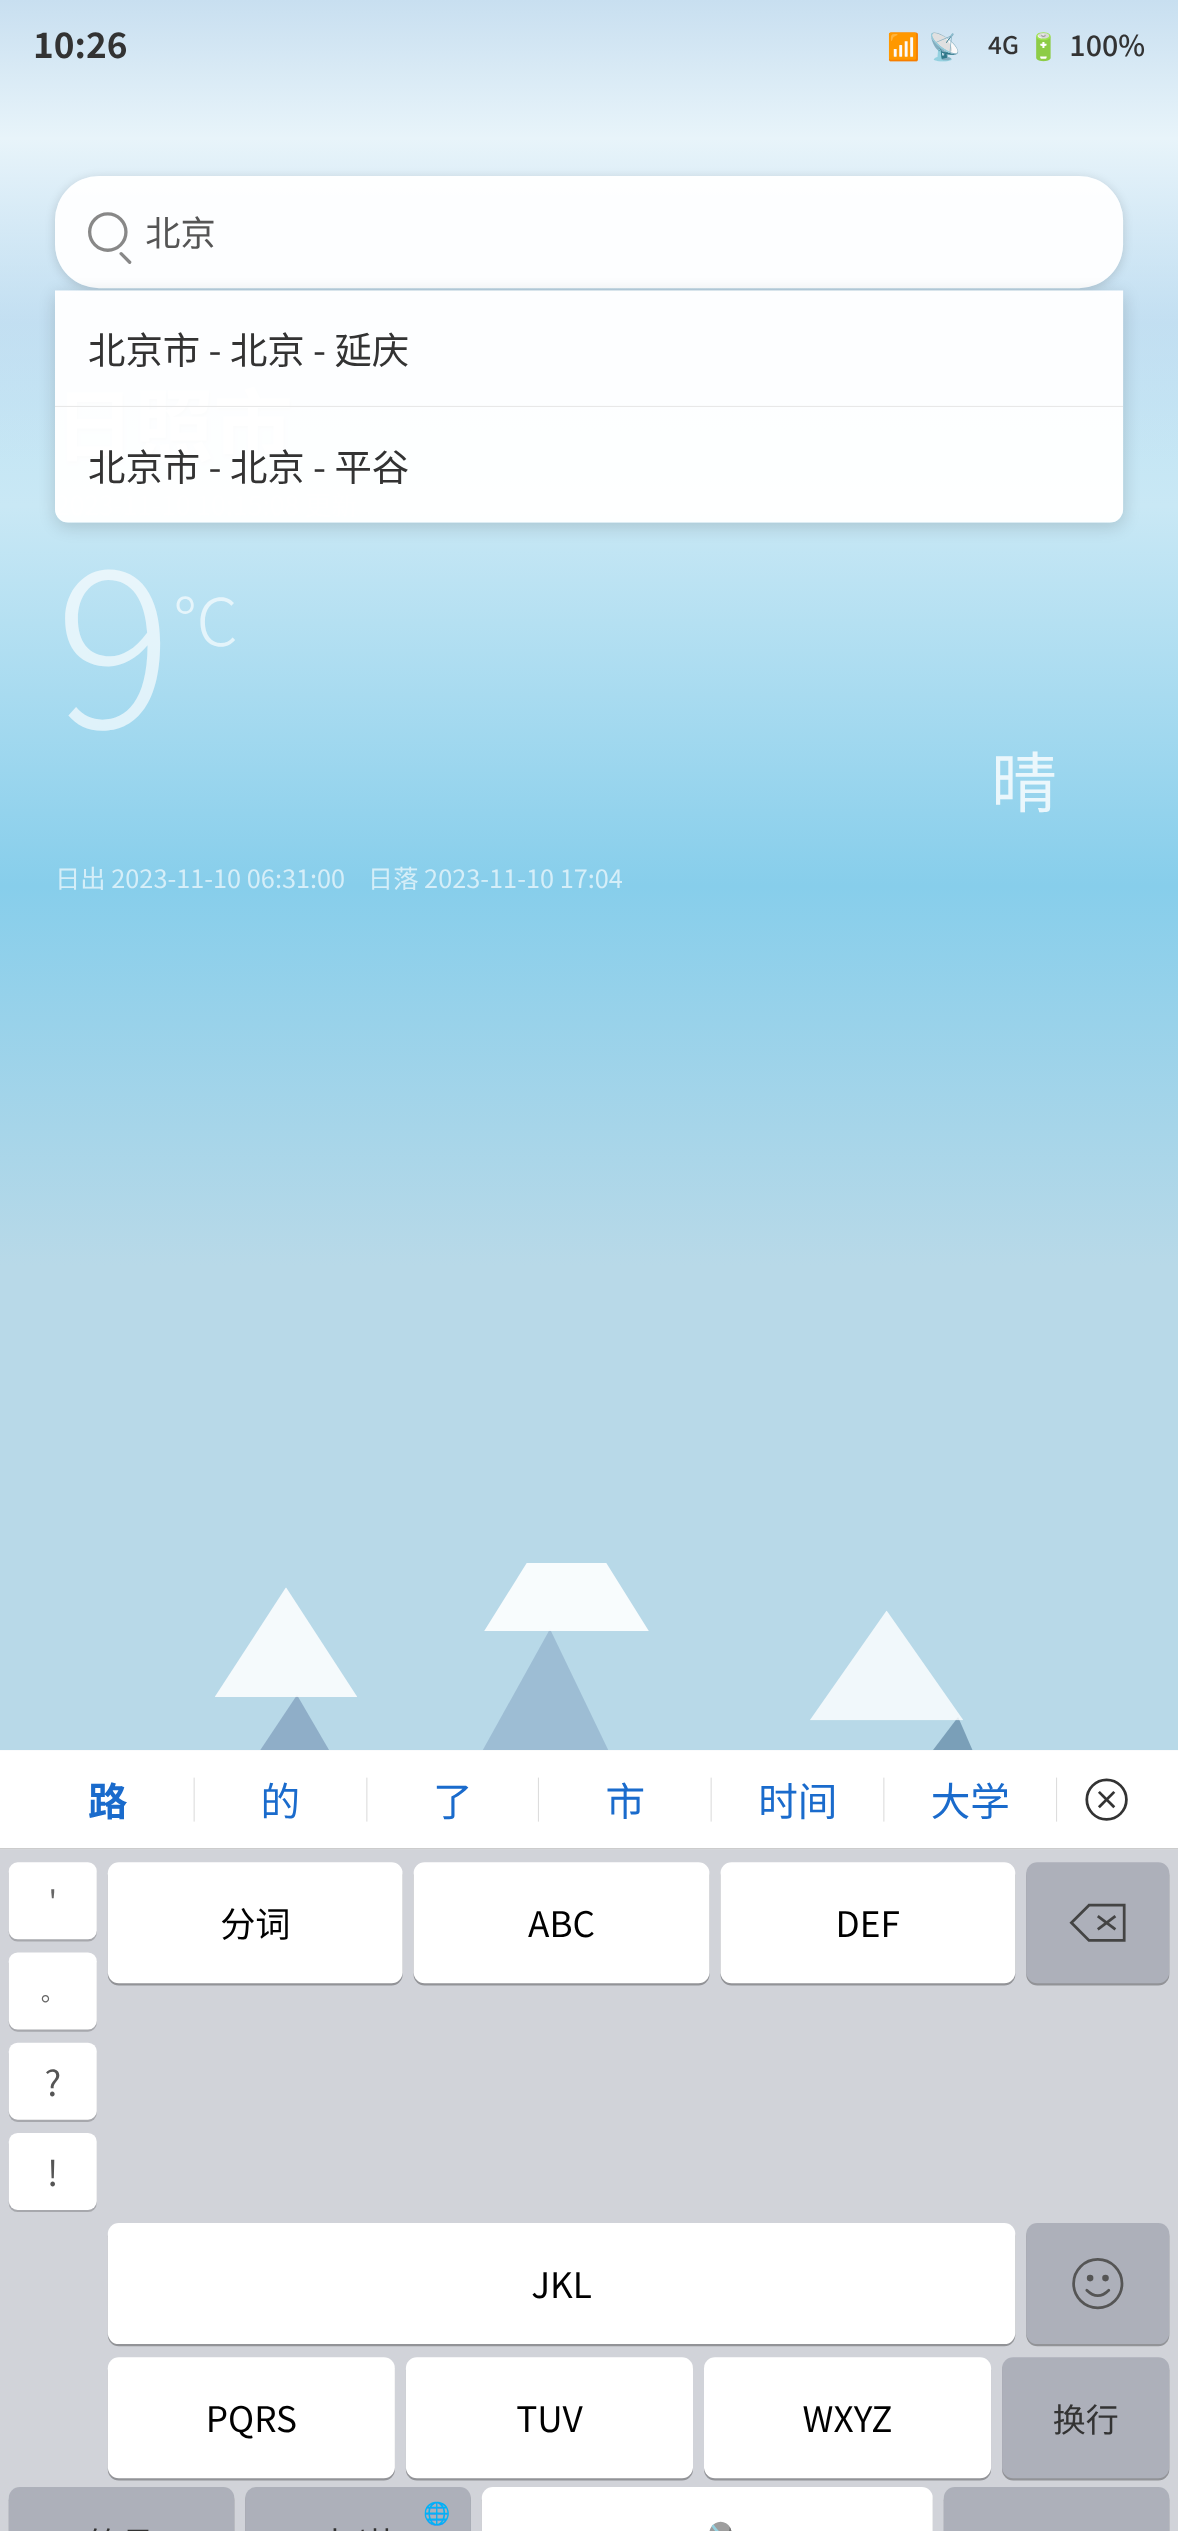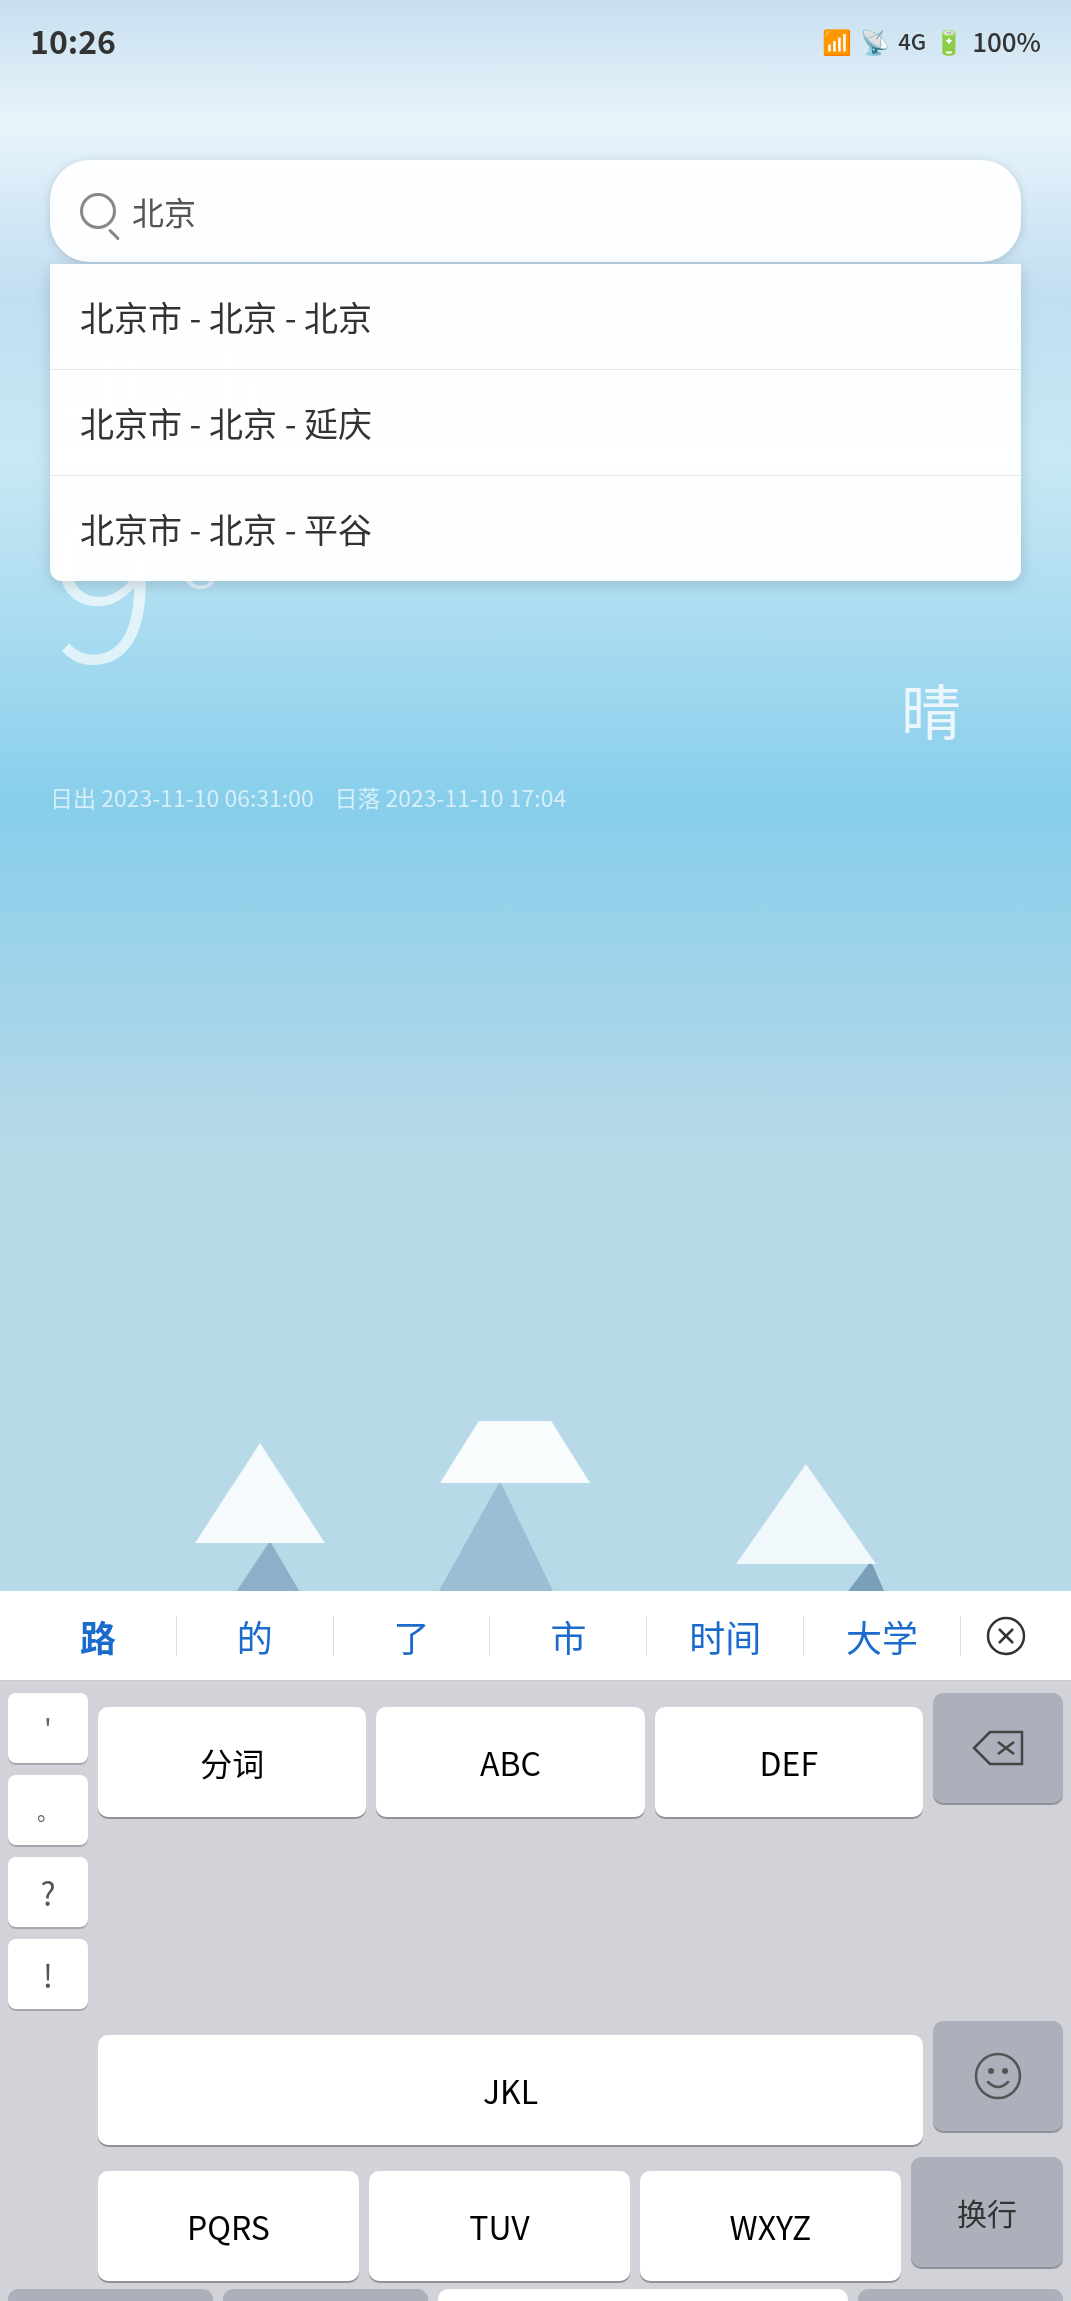--- a/index.html
+++ b/index.html
@@ -347,21 +347,20 @@
       display: flex;
       align-items: center;
       justify-content: center;
       font-size: 32px;
       color: #000;
       cursor: pointer;
       box-shadow: 0 2px 0 rgba(0,0,0,0.3);
       height: 110px;
       flex: 1;
       user-select: none;
-      margin-top: 14px;
     }
 
     .key-small-col {
       display: flex;
       flex-direction: column;
       gap: 12px;
       width: 80px;
       flex-shrink: 0;
     }
 
@@ -511,21 +510,21 @@
   </div>
 </div>
 
 <div class="ground"></div>
 
 <div class="status-bar">
   <span class="status-time">10:26</span>
   <div class="status-icons">
     <span>📶</span>
     <span>📡</span>
-    <span style="font-size:22px;">4G</span>
+    <span style="font-size:22px;margin-left:16px;">4G</span>
     <span>🔋</span>
     <span class="battery-text">100%</span>
   </div>
 </div>
 
 <div class="weather-overlay" style="pointer-events:none;">
   <div style="font-size:72px;color:rgba(255,255,255,0.9);font-weight:bold;text-shadow:1px 1px 3px rgba(0,0,0,0.3);margin-top:80px;">
     <span>日照市</span>
   </div>
   <div style="font-size:24px;color:rgba(255,255,255,0.8);margin-top:5px;">2023-11-10 10:15:08 更新</div>
@@ -548,21 +547,20 @@
   <span>风向</span>
   <span>风力(级)</span>
 </div>
 
 <div class="search-container">
   <div class="search-bar">
     <div class="search-icon-circle"></div>
     <span class="search-text">北京</span>
   </div>
   <div class="suggestions-list">
-    <div class="suggestion-item">北京市 - 北京 - 北京</div>
     <div class="suggestion-item">北京市 - 北京 - 延庆</div>
     <div class="suggestion-item">北京市 - 北京 - 平谷</div>
   </div>
 </div>
 
 <div class="keyboard-area">
 
   <div class="quick-suggestions">
     <span class="quick-word active">路</span>
     <div class="quick-separator"></div>

